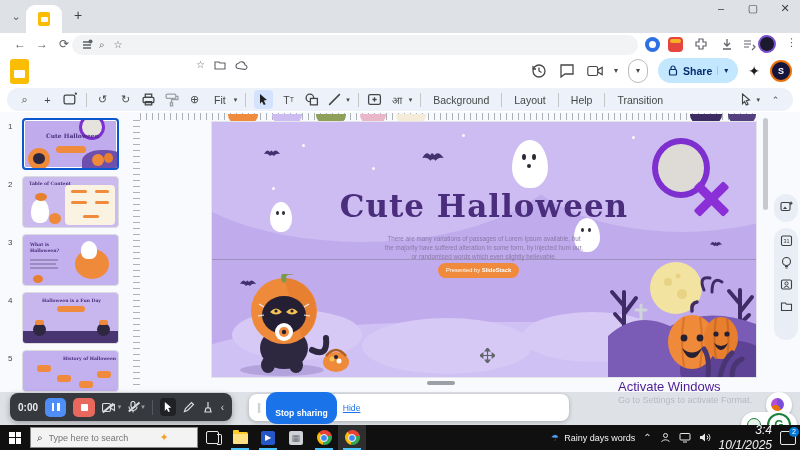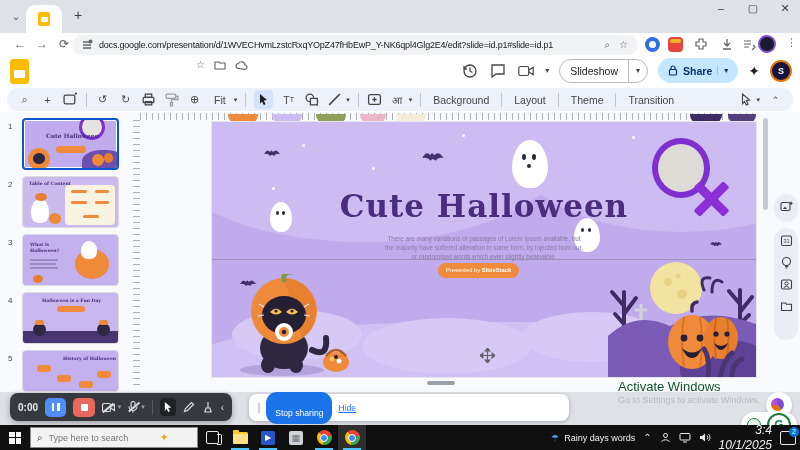--- a/index.html
+++ b/index.html
@@ -118,25 +118,25 @@
   .rec-ico { color:#dadce0; font-size:11px; position:relative; }
   .rec-slash::after { content:""; position:absolute; left:-1px; top:5px; width:14px; height:1.5px; background:#dadce0; transform:rotate(-40deg); }
   .rec-caret { color:#9aa0a6; font-size:7px; margin-left:-4px; }
   .rec-sep { width:1px; height:15px; background:#55585e; }
   .rec-cursor-sel { background:#202124; border-radius:4px; width:18px; height:18px; display:flex; align-items:center; justify-content:center; }
 
   
   .share-toast { position:absolute; left:249px; top:394px; width:320px; height:27px; background:#fff; border-radius:8px; box-shadow:0 1px 4px rgba(0,0,0,.25); display:flex; align-items:center; padding:0 8px; gap:6px; }
   .share-toast .grip { color:#bdc1c6; font-size:10px; letter-spacing:-1px; }
   .share-toast .msg { font-size:8.6px; color:#202124; white-space:nowrap; }
-  .stop-share-btn { background:#1a73e8; color:#fff; border:none; border-radius:11px; height:19px; padding:16px 9px; font-size:8.6px; font-weight:normal; font-family:"Liberation Sans",sans-serif; }
+  .stop-share-btn { background:#1a73e8; color:#fff; border:none; border-radius:11px; height:19px; padding:16px 9px; font-size:8.6px; font-weight:bold; font-family:"Liberation Sans",sans-serif; }
   .hide-link { color:#1a73e8; font-size:8.6px; text-decoration:underline; }
 
   
-  .wm1 { position:absolute; left:618px; top:379px; font-size:13px; color:#14532d; }
+  .wm1 { position:absolute; left:618px; top:379px; font-size:13px; color:#4c1d95; }
   .wm2 { position:absolute; left:618px; top:395px; font-size:9px; color:#b6bbc1; }
 
   
   .float-bubble { position:absolute; left:766px; top:392px; width:26px; height:26px; background:#fff; border-radius:50%; box-shadow:0 1px 3px rgba(0,0,0,.2); }
   .float-bubble i { position:absolute; left:5px; top:6px; width:13px; height:13px; border-radius:50%; background:conic-gradient(#7c4dd8 0 40%, #e8710a 0 70%, #b14dd8 0 100%); }
   .float-pill { position:absolute; left:741px; top:412px; width:56px; height:26px; background:#fff; border-radius:13px; box-shadow:0 1px 3px rgba(0,0,0,.25); }
   .fw-small { position:absolute; left:6px; top:6px; width:14px; height:14px; border-radius:50%; background:#e6f2ea; border:1.5px solid #188038; }
   .fw-big { position:absolute; left:26px; top:1px; width:24px; height:24px; border-radius:50%; background:#fff; border:2px solid #188038; color:#188038; font-weight:bold; font-size:12px; text-align:center; line-height:20px; }
 
   
@@ -189,21 +189,20 @@
 
   <div class="addressbar">
     <span class="nav-ico" style="left:12px">←</span>
     <span class="nav-ico" style="left:34px">→</span>
     <span class="nav-ico" style="left:56px">⟳</span>
     <div class="url-pill">
       <svg class="site-ico" viewBox="0 0 12 12">
           <path d="M2 3h8M2 6h8M2 9h8" stroke="#5f6368" stroke-width="1.3"></path>
           <circle cx="9.5" cy="2.5" r="2" fill="#5f6368"></circle>
         </svg>
-      <span class="url-text">docs.google.com/presentation/d/1WVECHvmLzstcRxqYOpZ47fHbEwP_Y-NK6qpl4Glg2E4/edit?slide=id.p1#slide=id.p1</span>
       <span class="pill-right">
         <span>⌕</span>
         <span>☆</span>
       </span>
     </div>
     <span class="ext-ico ext-blue"></span>
     <span class="ext-ico ext-red"></span>
     <svg class="tool-ico" style="left:694px; width:14px; height:14px" viewBox="0 0 14 14">
         <path d="M5 2h4v3h3v4h-3v3H5v-3H2V5h3z" fill="none" stroke="#5f6368" stroke-width="1.2"></path>
       </svg>
@@ -236,21 +235,20 @@
         </svg>
       <svg class="hicon" viewBox="0 0 18 18">
           <path d="M3 3h12v9H7l-4 3z" fill="none" stroke="#444746" stroke-width="1.3"></path>
         </svg>
       <svg class="hicon" viewBox="0 0 20 18">
           <rect x="2" y="4" width="11" height="10" rx="2" fill="none" stroke="#444746" stroke-width="1.3"></rect>
           <path d="M13 8l5-3v8l-5-3z" fill="none" stroke="#444746" stroke-width="1.3"></path>
         </svg>
       <span style="font-size:8px;color:#444746">▾</span>
       <div class="slideshow-btn">
-        <span class="main">Slideshow</span>
         <span class="caret">▾</span>
       </div>
       <div class="share-btn">
         <svg width="10" height="11" viewBox="0 0 10 11">
             <rect x="1.5" y="4.5" width="7" height="5.5" rx="1" fill="none" stroke="#062e6f" stroke-width="1.2"></rect>
             <path d="M3 4.5V3a2 2 0 014 0v1.5" fill="none" stroke="#062e6f" stroke-width="1.2"></path>
           </svg>
         <span class="lbl">Share</span>
         <span class="caret">▾</span>
       </div>
@@ -302,21 +300,21 @@
           <rect x="1.5" y="2.5" width="11" height="9" rx="1.5" fill="none" stroke="#444746" stroke-width="1.2"></rect>
           <path d="M7 5v4M5 7h4" stroke="#444746" stroke-width="1.2"></path>
         </svg>
       <span class="tb-ico" style="font-size:10px">आ</span>
       <span class="tb-caret">▾</span>
       <span class="tb-sep"></span>
       <span class="tb-label">Background</span>
       <span class="tb-sep"></span>
       <span class="tb-label">Layout</span>
       <span class="tb-sep"></span>
-      <span class="tb-label">Theme</span>
+      <span class="tb-label">Help</span>
       <span class="tb-sep"></span>
       <span class="tb-label">Transition</span>
       <span class="tb-right">
         <svg width="12" height="13" viewBox="0 0 11 13">
             <path d="M2 1l7 6-3.2.6 1.8 3.6-1.8.9-1.8-3.7L2 10.8z" fill="none" stroke="#444746" stroke-width="1.1"></path>
           </svg>
         <span class="tb-caret">▾</span>
         <span class="tb-ico" style="font-size:9px">⌃</span>
       </span>
     </div>
@@ -580,21 +578,21 @@
     <span class="rec-ico" style="font-size:10px">‹</span>
   </div>
 
   <div class="share-toast">
     <span class="grip">||</span>
     <button class="stop-share-btn">Stop sharing</button>
     <span class="hide-link">Hide</span>
   </div>
 
   <div class="wm1">Activate Windows</div>
-  <div class="wm2">Go to Settings to activate Windows.</div>
+  <div class="wm2">Go to Settings to activate Format.</div>
 
   <div class="float-bubble">
       <i></i>
     </div>
   <div class="float-pill">
     <span class="fw-small"></span>
     <span class="fw-big">G</span>
   </div>
 
   <div class="taskbar">

